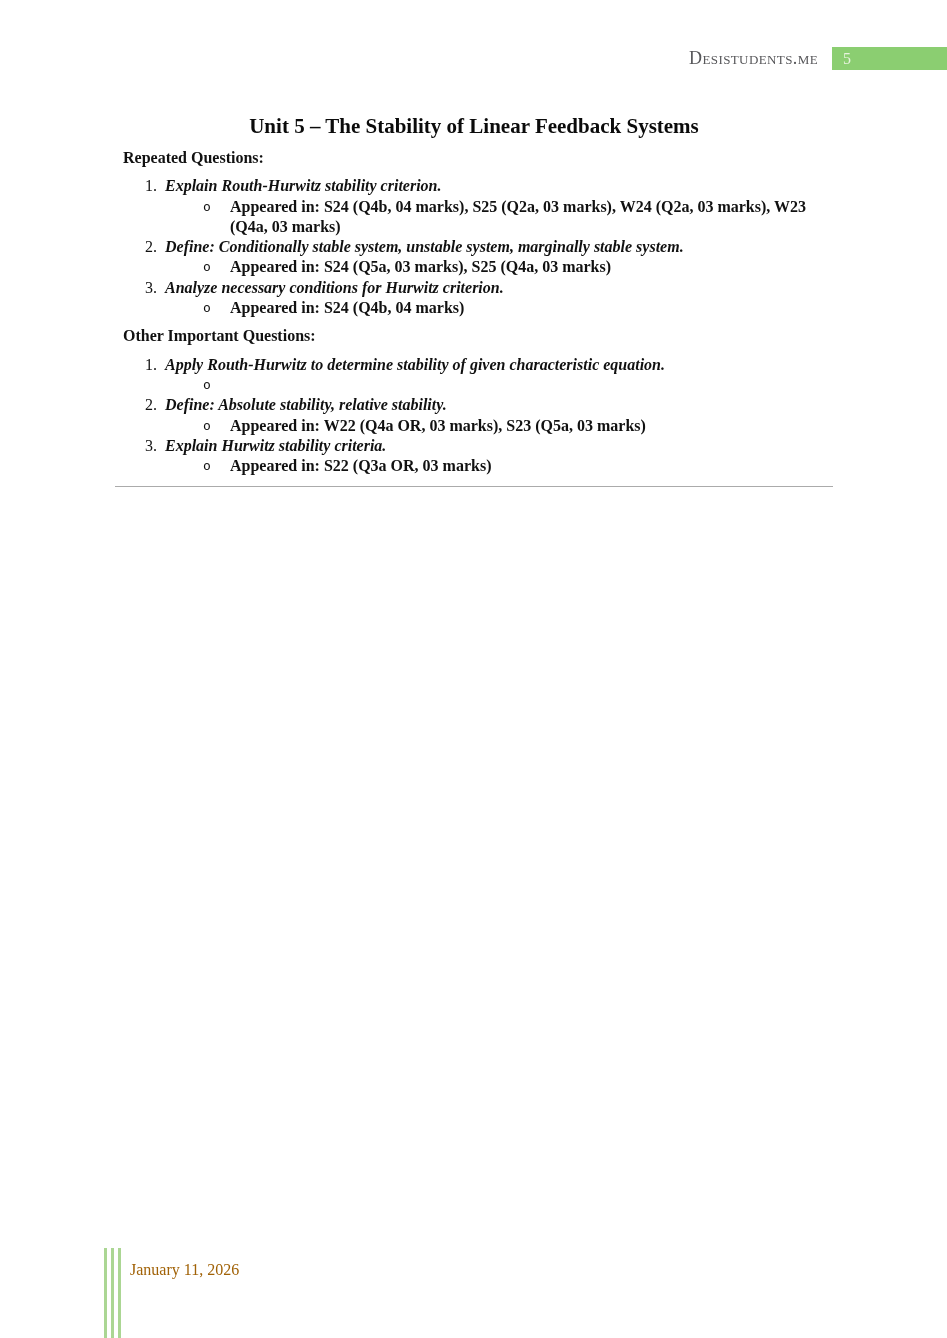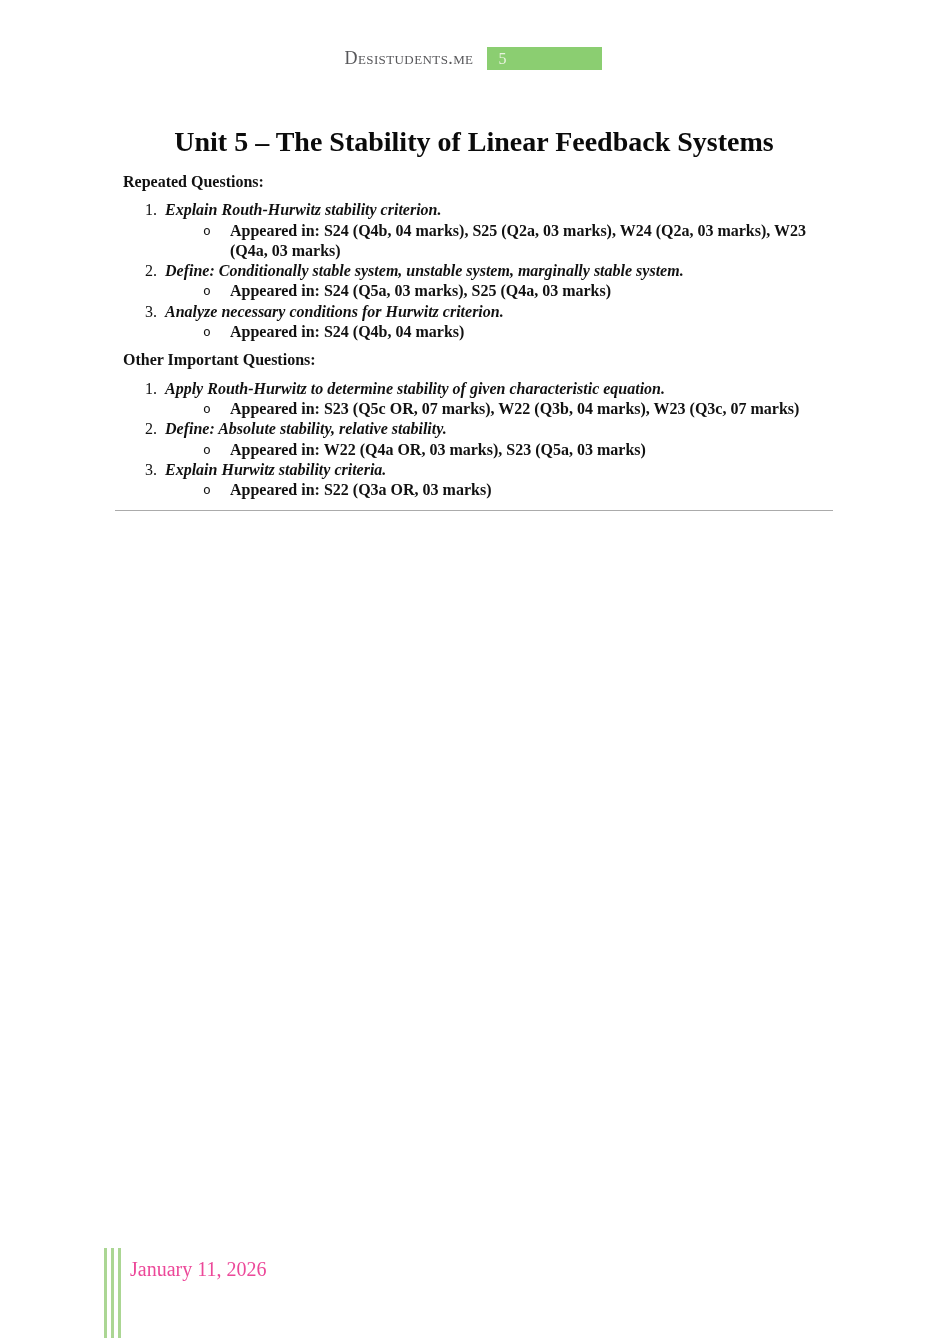--- a/index.html
+++ b/index.html
@@ -14,21 +14,21 @@
   }
 
   
   .header {
     position: absolute;
     top: 46px;
     right: 0;
     left: 0;
     height: 24px;
     display: flex;
-    justify-content: center;
+    justify-content: flex-end;
     align-items: center;
   }
   .site-name {
     font-variant: small-caps;
     font-size: 18px;
     letter-spacing: 0.4px;
     color: var(--header_text, #57575a);
     margin-right: 14px;
     line-height: 24px;
   }
@@ -49,25 +49,25 @@
   
   .content {
     position: absolute;
     left: 115px;
     top: 112px;
     width: 718px;
     font-size: 16px;
     line-height: 20.3px;
   }
   .doc-title {
-    font-size: 28px;
+    font-size: 21px;
     font-weight: bold;
     text-align: center;
     line-height: 28px;
-    margin: 16px;
+    margin: 0;
     color: #0b0b0b;
   }
   .section-heading {
     font-weight: bold;
     margin: 8px;
   }
   .q-item { display: flex; }
   .q-num {
     width: 50px;
     padding-left: 30px;
@@ -109,23 +109,23 @@
     background: repeating-linear-gradient(
       to right,
       var(--stripe_green, #abd693) 0px, var(--stripe_green, #abd693) 3px,
       transparent 3px, transparent 7px
     );
   }
   .footer-date {
     position: absolute;
     left: 130px;
     top: 1259px;
-    font-size: 20px;
+    font-size: 16px;
     line-height: 21px;
-    color: #ec4899;
+    color: #a16207;
   }
 </style>
 </head>
 <body>
 
 <div class="header">
   <span class="site-name">Desistudents.me</span>
   <div class="page-badge">
     <span>5</span>
   </div>
@@ -167,21 +167,20 @@
 
   <div>
     <p class="section-heading">Other Important Questions:</p>
 
     <div class="q-item">
       <span class="q-num">1.</span>
       <span class="q-text">Apply Routh-Hurwitz to determine stability of given characteristic equation.</span>
     </div>
     <div class="a-item">
       <span class="a-bullet">o</span>
-      <span class="a-text">Appeared in: S23 (Q5c OR, 07 marks), W22 (Q3b, 04 marks), W23 (Q3c, 07 marks)</span>
     </div>
 
     <div class="q-item">
       <span class="q-num">2.</span>
       <span class="q-text">Define: Absolute stability, relative stability.</span>
     </div>
     <div class="a-item">
       <span class="a-bullet">o</span>
       <span class="a-text">Appeared in: W22 (Q4a OR, 03 marks), S23 (Q5a, 03 marks)</span>
     </div>

